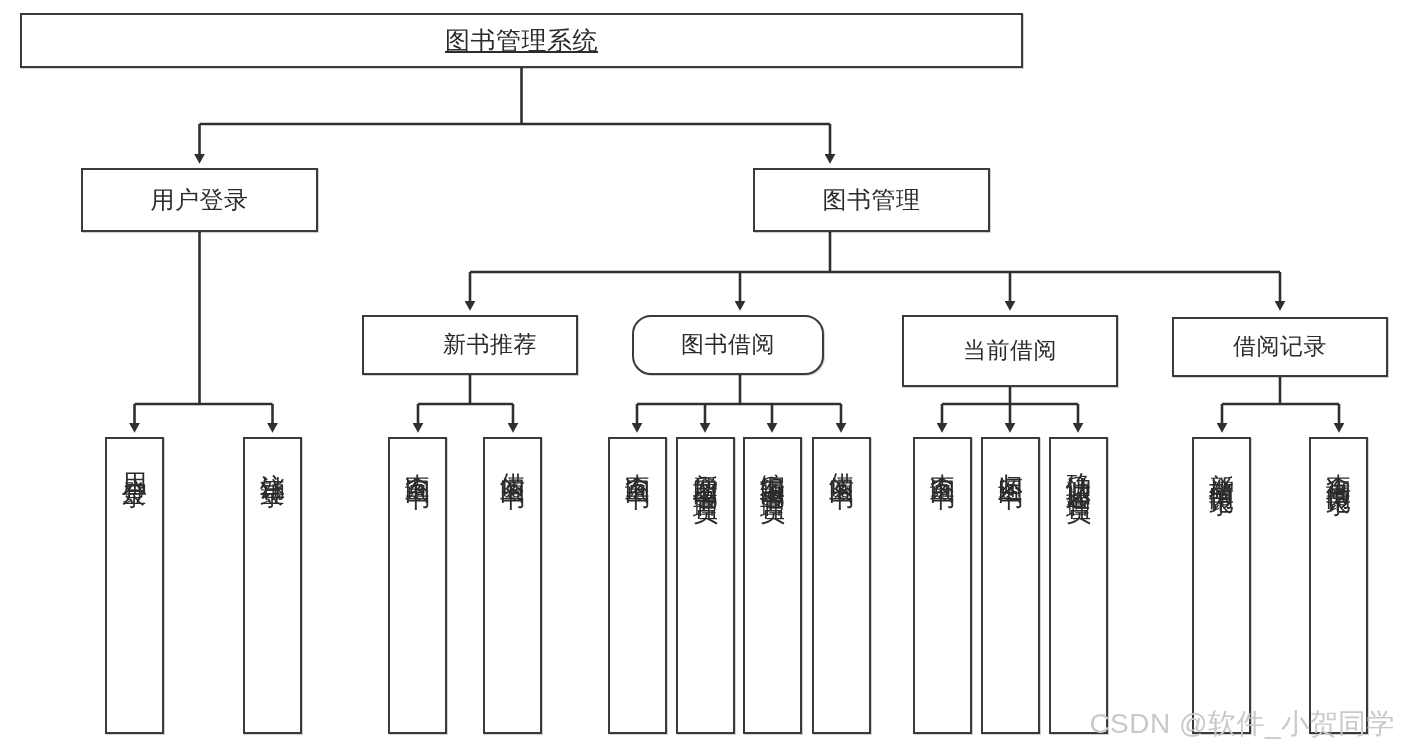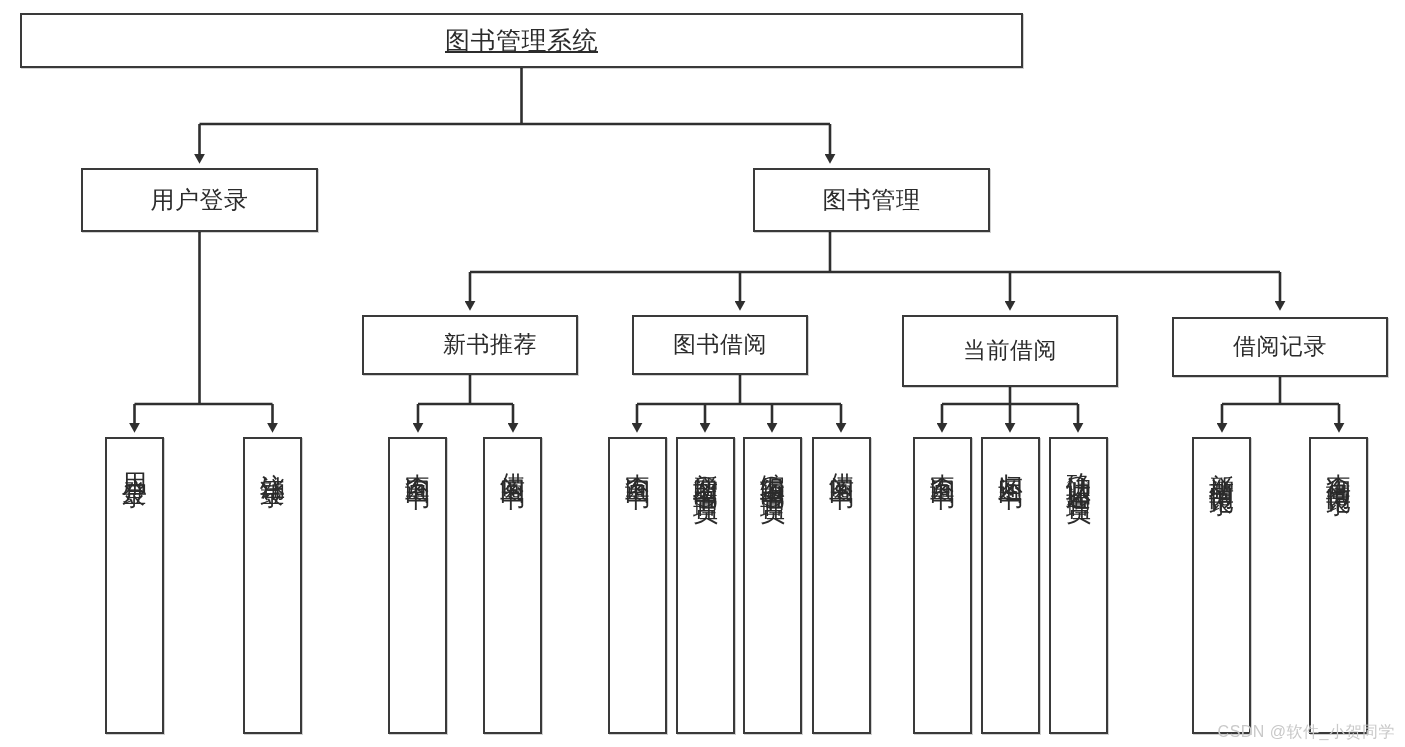--- a/index.html
+++ b/index.html
@@ -45,21 +45,21 @@
     font-size:25px;
     letter-spacing:4px;
     line-height:1;
     white-space:nowrap;
   }
 
   .watermark{
     position:absolute;
     right:10px;
     bottom:4px;
-    font-size:16px;
+    font-size:28px;
     color:#c9c9c9;
     letter-spacing:0.5px;
     white-space:nowrap;
     user-select:none;
   }
 </style>
 </head>
 <body>
 
 <div id="canvas">
@@ -121,21 +121,21 @@
   <div class="node lv2" style="left:81px;top:168px;width:237px;height:64px;">
     <span class="lbl">用户登录</span>
   </div>
   <div class="node lv2" style="left:711px;top:168px;width:237px;height:64px;margin-left:42px;">
     <span class="lbl">图书管理</span>
   </div>
 
   <div class="node lv3" style="left:362px;top:315px;width:216px;height:60px;padding-left:40px;">
     <span class="lbl">新书推荐</span>
   </div>
-  <div class="node lv3" style="left:632px;top:315px;width:176px;height:60px;">
+  <div class="node lv3" style="left:632px;top:315px;width:192px;height:60px;border-radius:19px;">
     <span class="lbl">图书借阅</span>
   </div>
   <div class="node lv3" style="left:902px;top:315px;width:216px;height:72px;">
     <span class="lbl">当前借阅</span>
   </div>
   <div class="node lv3" style="left:1172px;top:317px;width:216px;height:60px;">
     <span class="lbl">借阅记录</span>
   </div>
 
   <div class="node leaf" style="left:105px;top:437px;width:59px;height:297px;">

